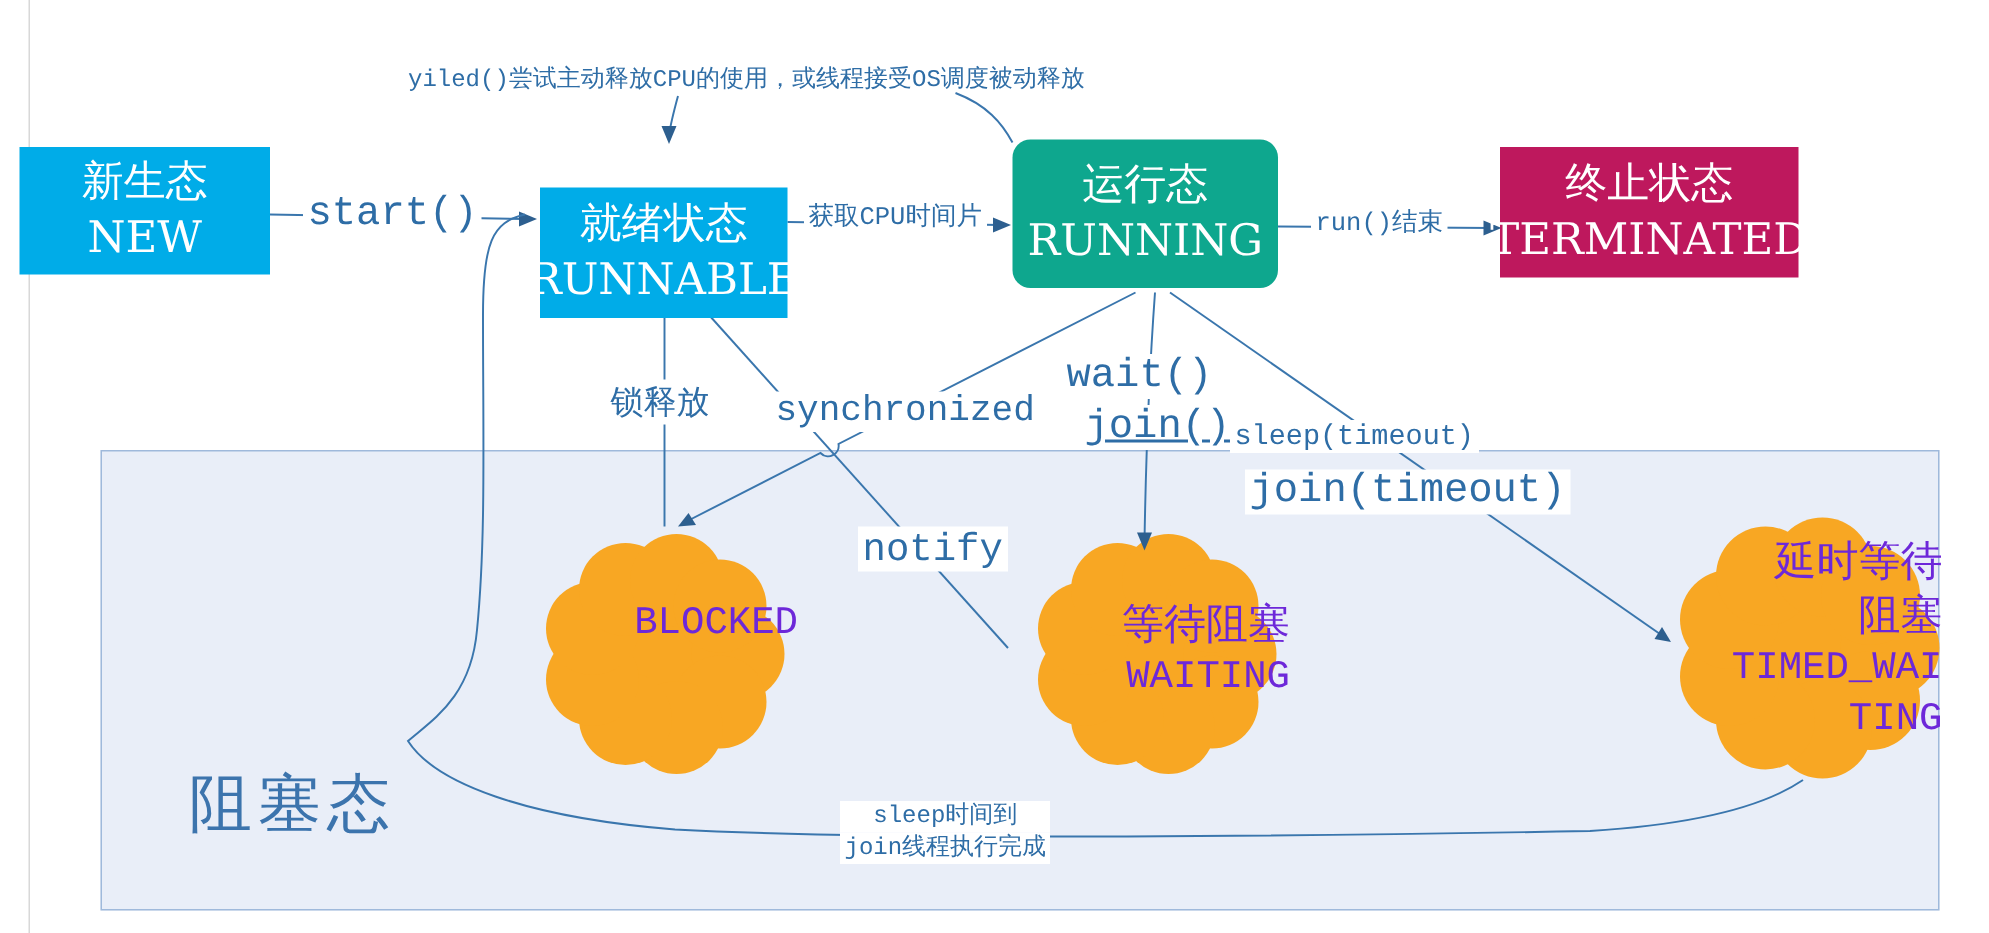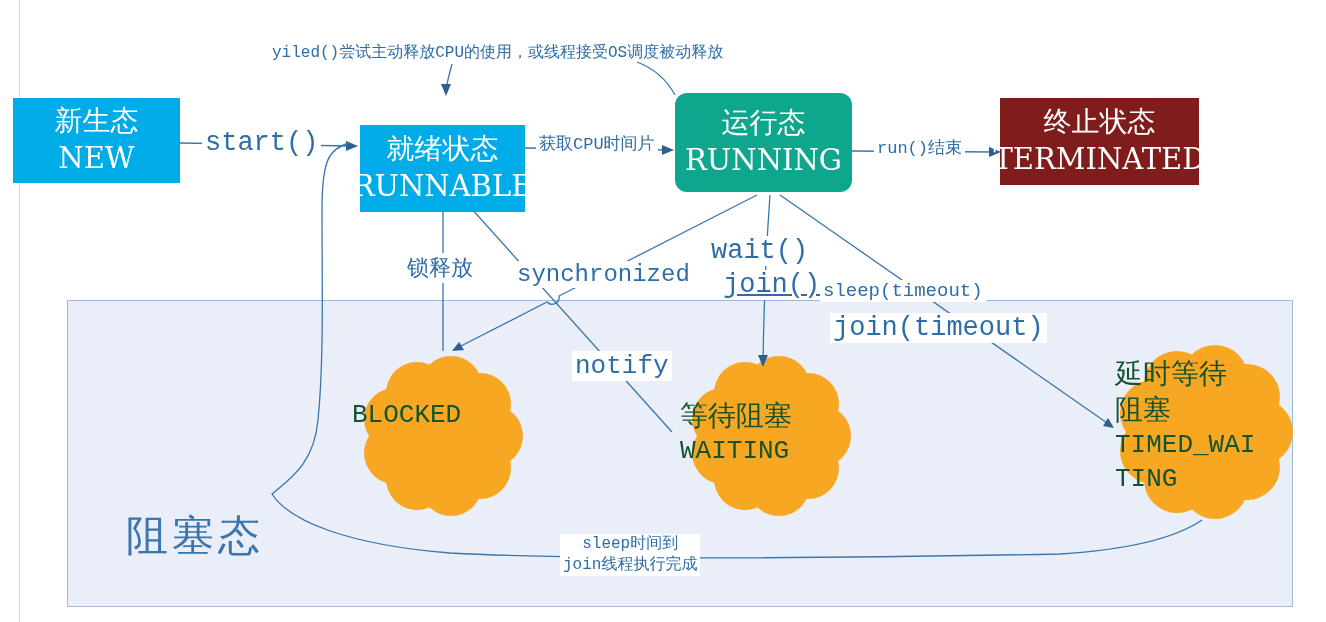--- a/index.html
+++ b/index.html
@@ -22,23 +22,23 @@
   
   .state-box{display:flex;flex-direction:column;align-items:center;
     justify-content:center;color:#ffffff;text-align:center;
     font-family:"DejaVu Serif",serif;line-height:1.3;}
   .state-box .zh{font-size:28px;}
   .state-box .en{font-size:29px;}
   #node-new{left:13px;top:98px;width:167px;height:85px;background:#00ace8;}
   #node-runnable{left:360px;top:98px;width:165px;height:87px;background:#00ace8;margin-top:27px;}
   #node-running{left:675px;top:93px;width:177px;height:99px;background:#0ea78e;
     border-radius:12px;}
-  #node-terminated{left:1000px;top:98px;width:199px;height:87px;background:#7f1d1d;}
-  
-  .cloud-text{text-align:left;color:#14532d;
+  #node-terminated{left:1000px;top:98px;width:199px;height:87px;background:#be185d;}
+  
+  .cloud-text{text-align:right;color:#6d28d9;
     font-family:"DejaVu Serif",serif;}
   .cloud-text .zh{font-size:28px;line-height:36px;}
   .cloud-text .en{font-size:26px;line-height:34px;font-family:"Liberation Mono",monospace;}
   #blocked-text{left:352px;top:398px;width:180px;}
   #waiting-text{left:680px;top:398px;width:180px;}
   #timed-text{left:1115px;top:356px;width:180px;}
   
   .edge-label{color:#2e6da6;white-space:nowrap;
     font-family:"Liberation Mono",monospace;}
   .wbg{background:#ffffff;padding:0 3px;}

